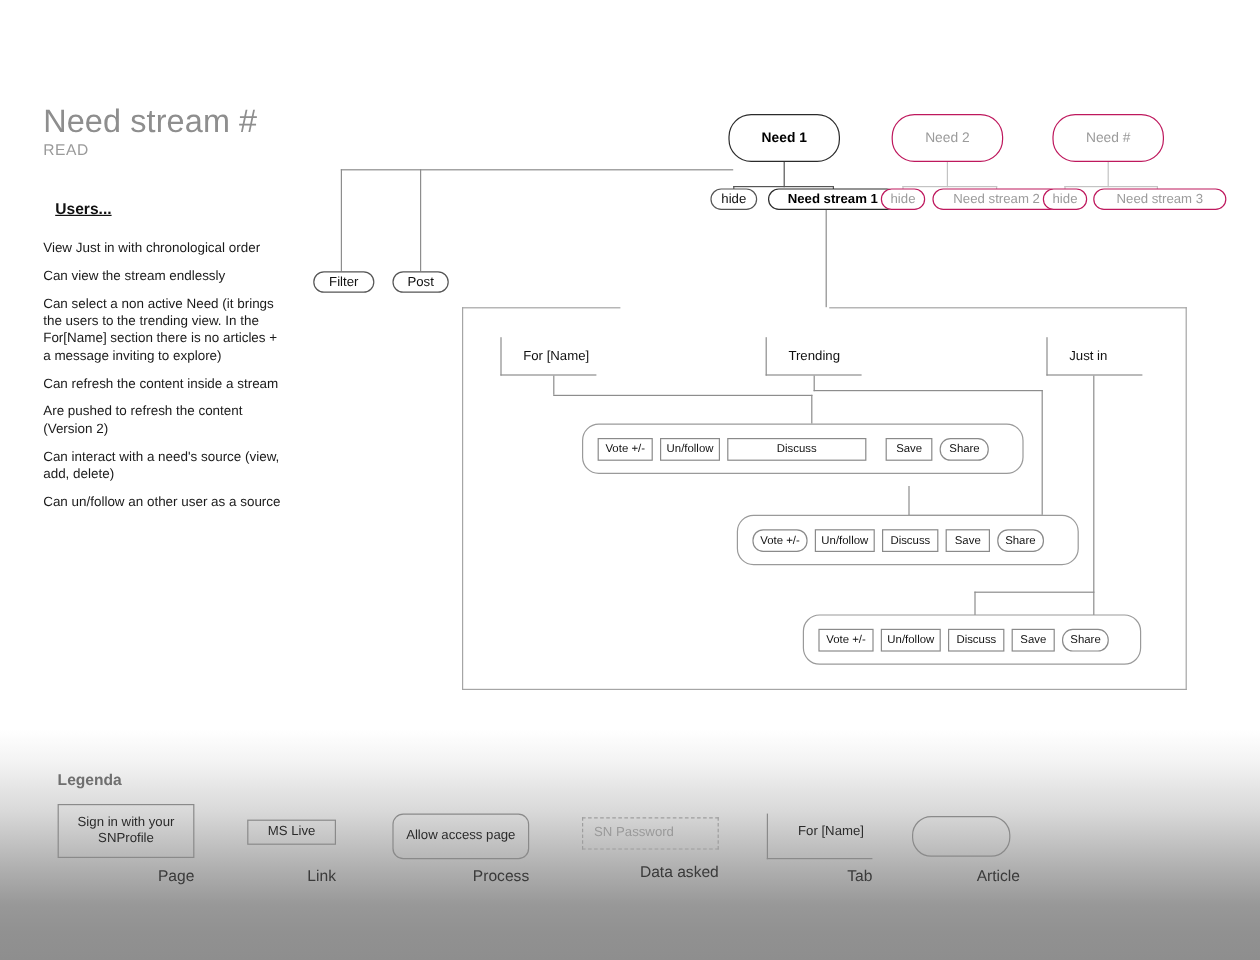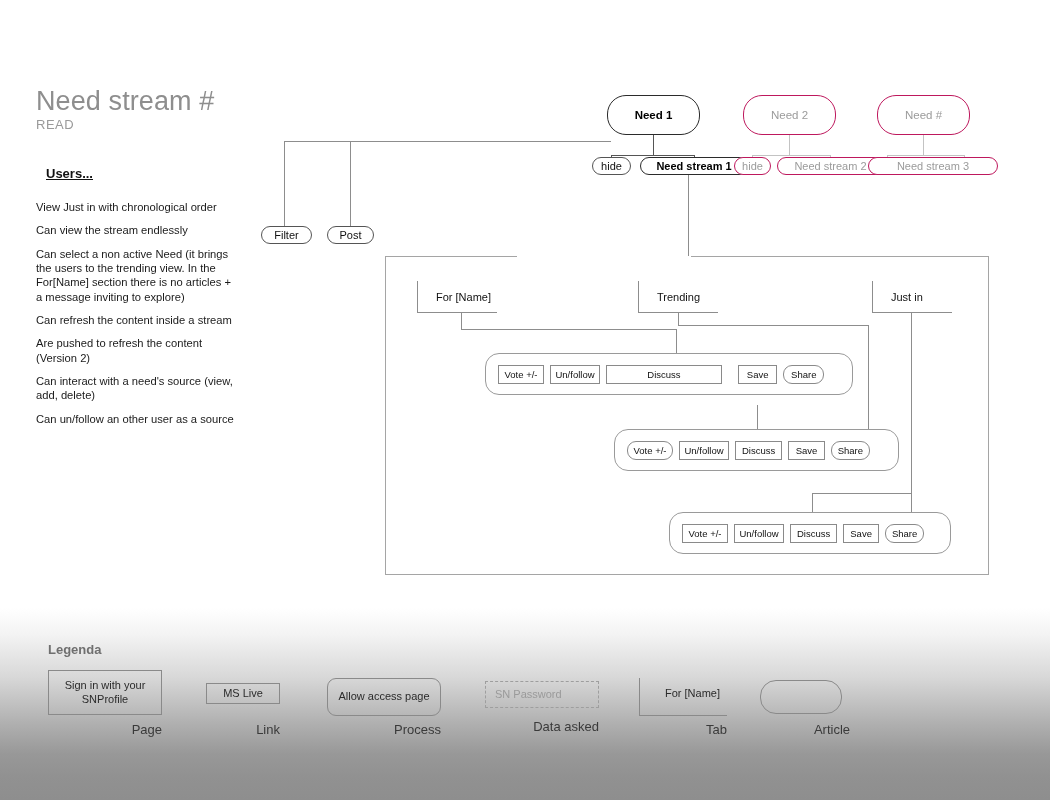--- a/index.html
+++ b/index.html
@@ -272,21 +272,21 @@
     <div class="ln light" style="left:887px; top:155px; width:1px; height:11px;"></div>
     <div class="ln light" style="left:964px; top:155px; width:1px; height:11px;"></div>
 
     <div class="node plain small" style="left:592px; top:157px; width:39px; height:18px;">hide</div>
     <div class="node active small" style="left:640px; top:157px; width:108px; height:18px;">Need stream 1</div>
 
     <div class="node dim small" style="left:734px; top:157px; width:37px; height:18px;">hide</div>
     <div class="node dim small" style="left:777px; top:157px; width:107px; height:18px;">Need stream 2</div>
 
     <div class="node dim small" style="left:869px; top:157px; width:37px; height:18px;">hide</div>
-    <div class="node dim small" style="left:868px; top:157px; width:130px; height:18px;">Need stream 3</div>
+    <div class="node dim small" style="left:911px; top:157px; width:111px; height:18px;">Need stream 3</div>
 
     <div class="ln" style="left:284px; top:141px; width:327px; height:1px;"></div>
     <div class="ln" style="left:284px; top:141px; width:1px; height:85px;"></div>
     <div class="ln" style="left:350px; top:141px; width:1px; height:85px;"></div>
 
     <div class="node plain small" style="left:261px; top:226px; width:51px; height:18px;">Filter</div>
     <div class="node plain small" style="left:327px; top:226px; width:47px; height:18px;">Post</div>
 
     <div class="ln" style="left:688px; top:175px; width:1px; height:81px;"></div>
 

